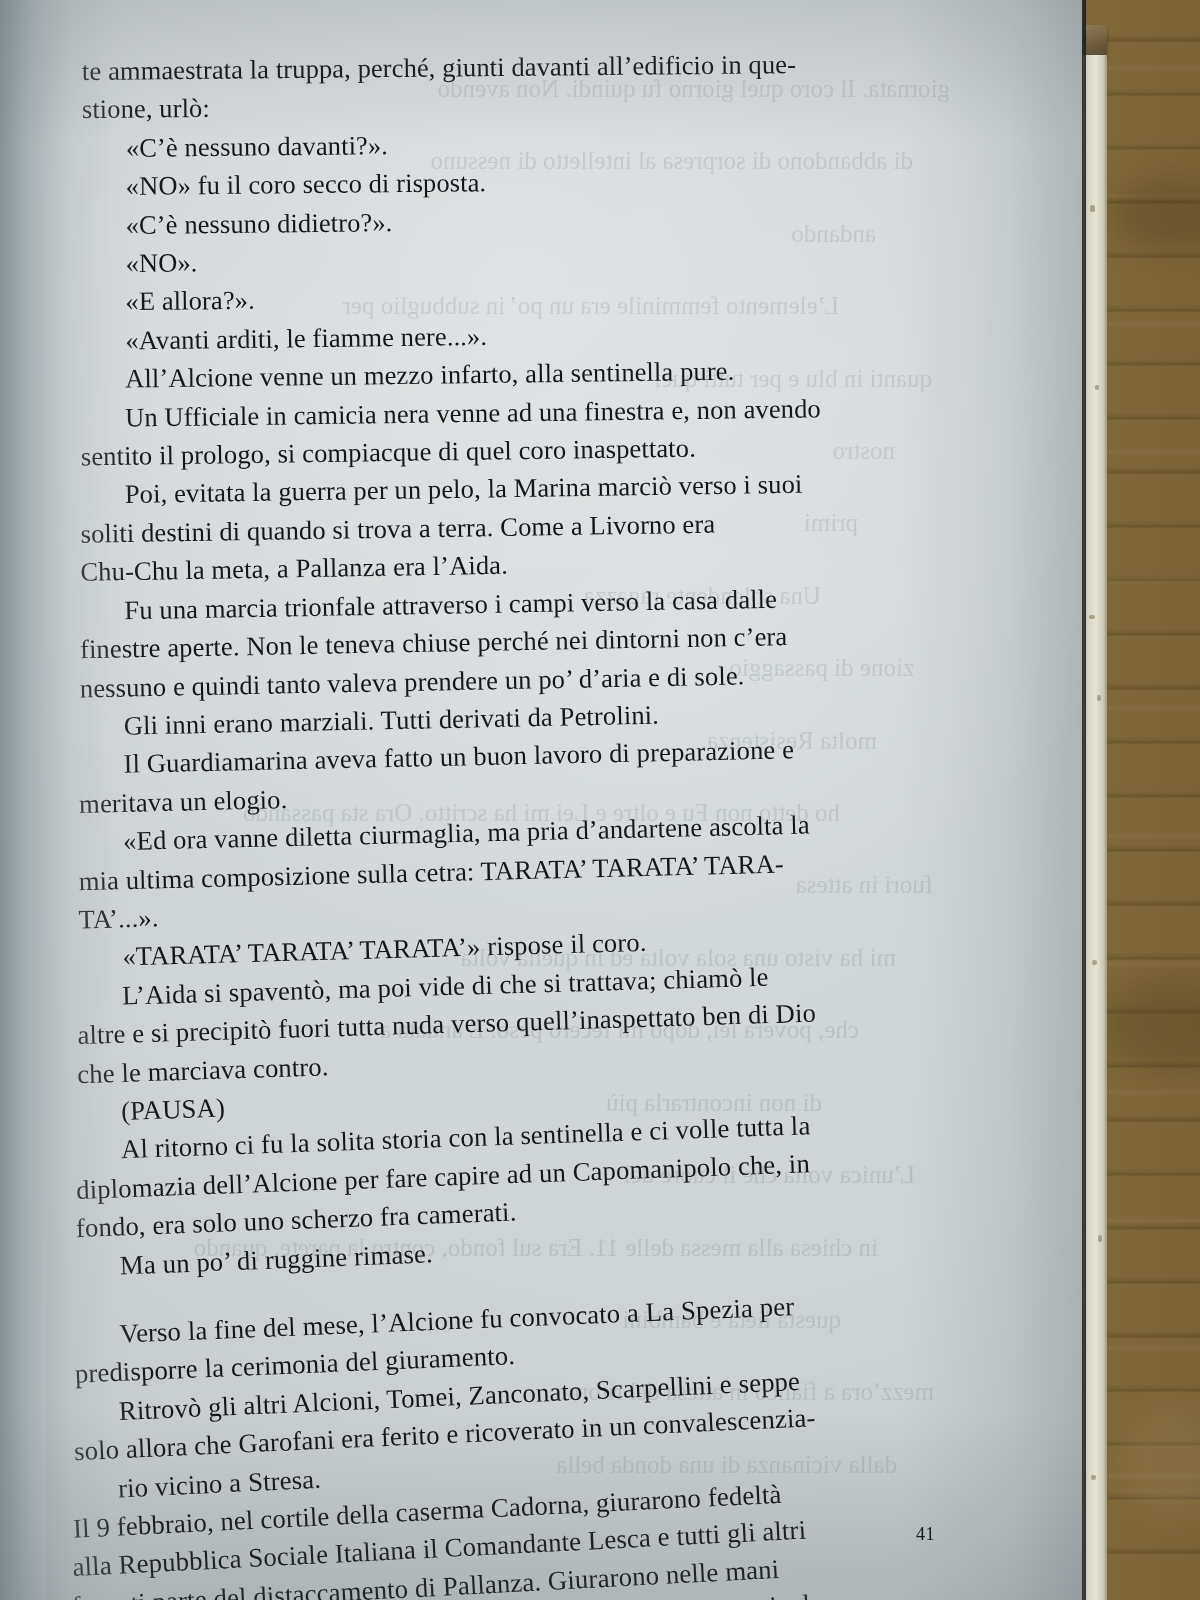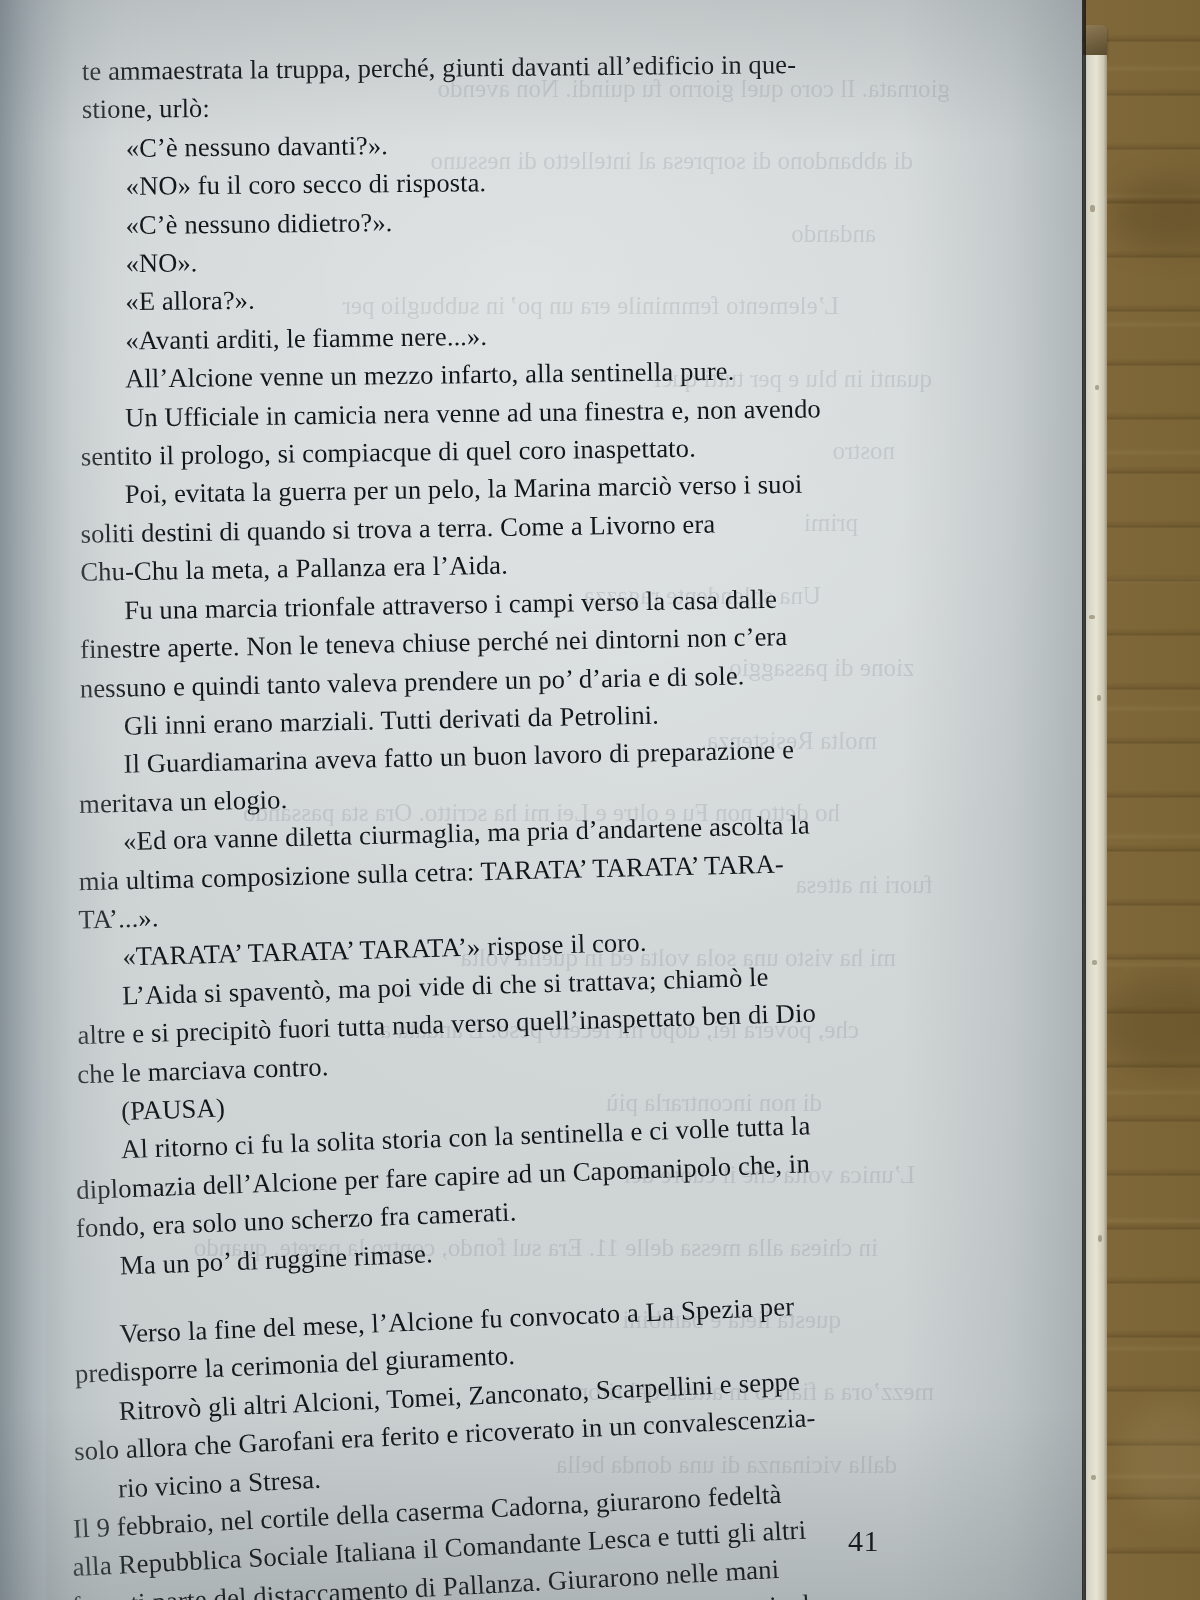--- a/index.html
+++ b/index.html
@@ -110,22 +110,22 @@
   .showthrough{
     position:absolute;left:150px;top:70px;width:800px;
     color:#5d6a72;opacity:.17;
     font-size:25px;line-height:38.4px;
     transform:scaleX(-1);
     white-space:pre;
     pointer-events:none;
   }
 
   .folio{
-    position:absolute;left:848px;top:1524px;
-    font-size:30px;color:#181b1e;
+    position:absolute;left:916px;top:1524px;
+    font-size:18px;color:#181b1e;
     letter-spacing:.6px;
     text-align:center;
   }
 </style>
 </head>
 <body>
 
 <div id="photo">
 
   <div class="wood"></div>

